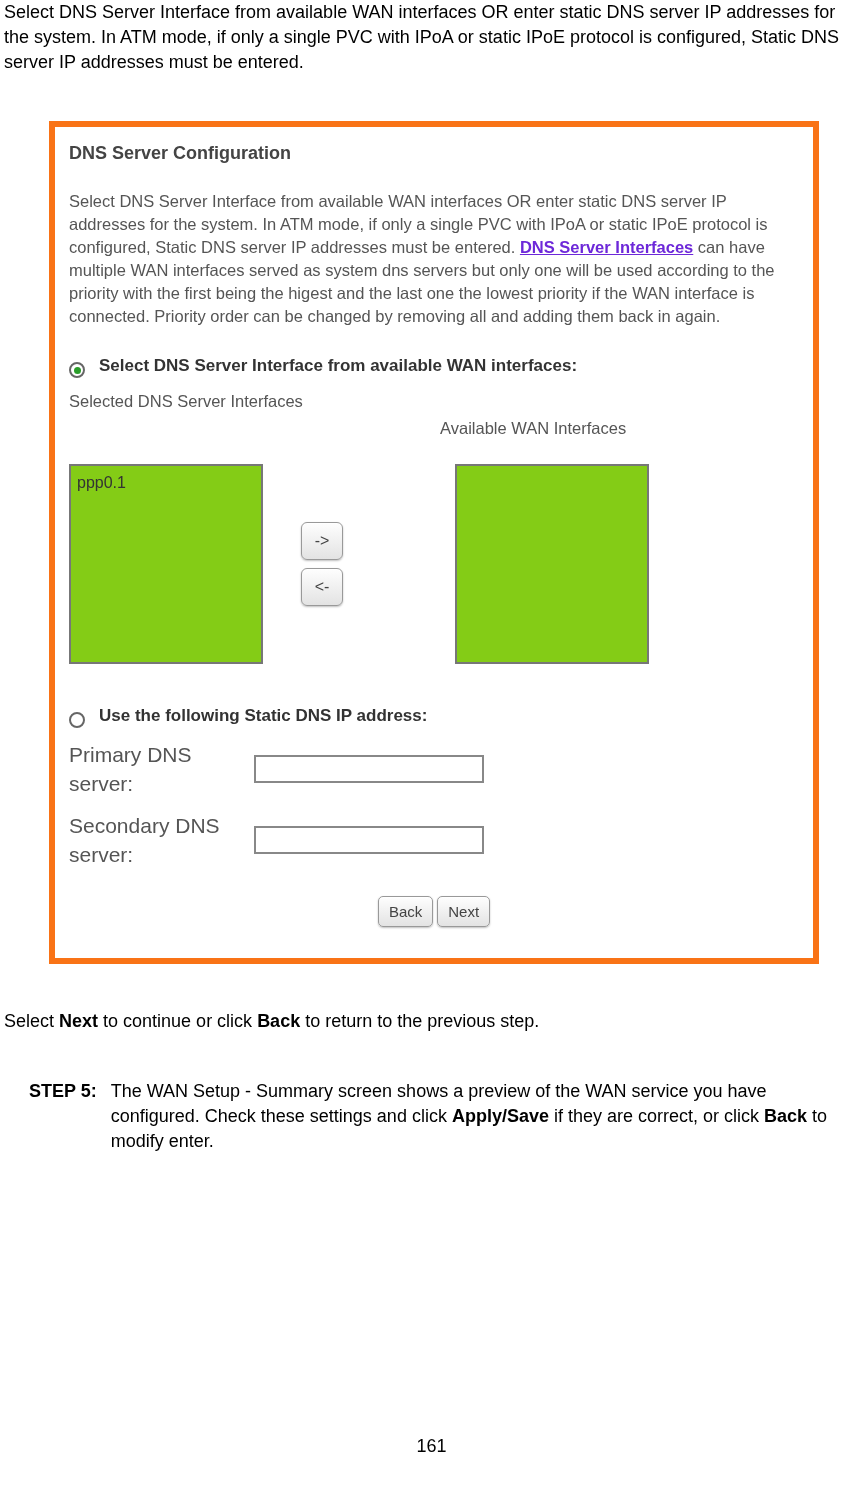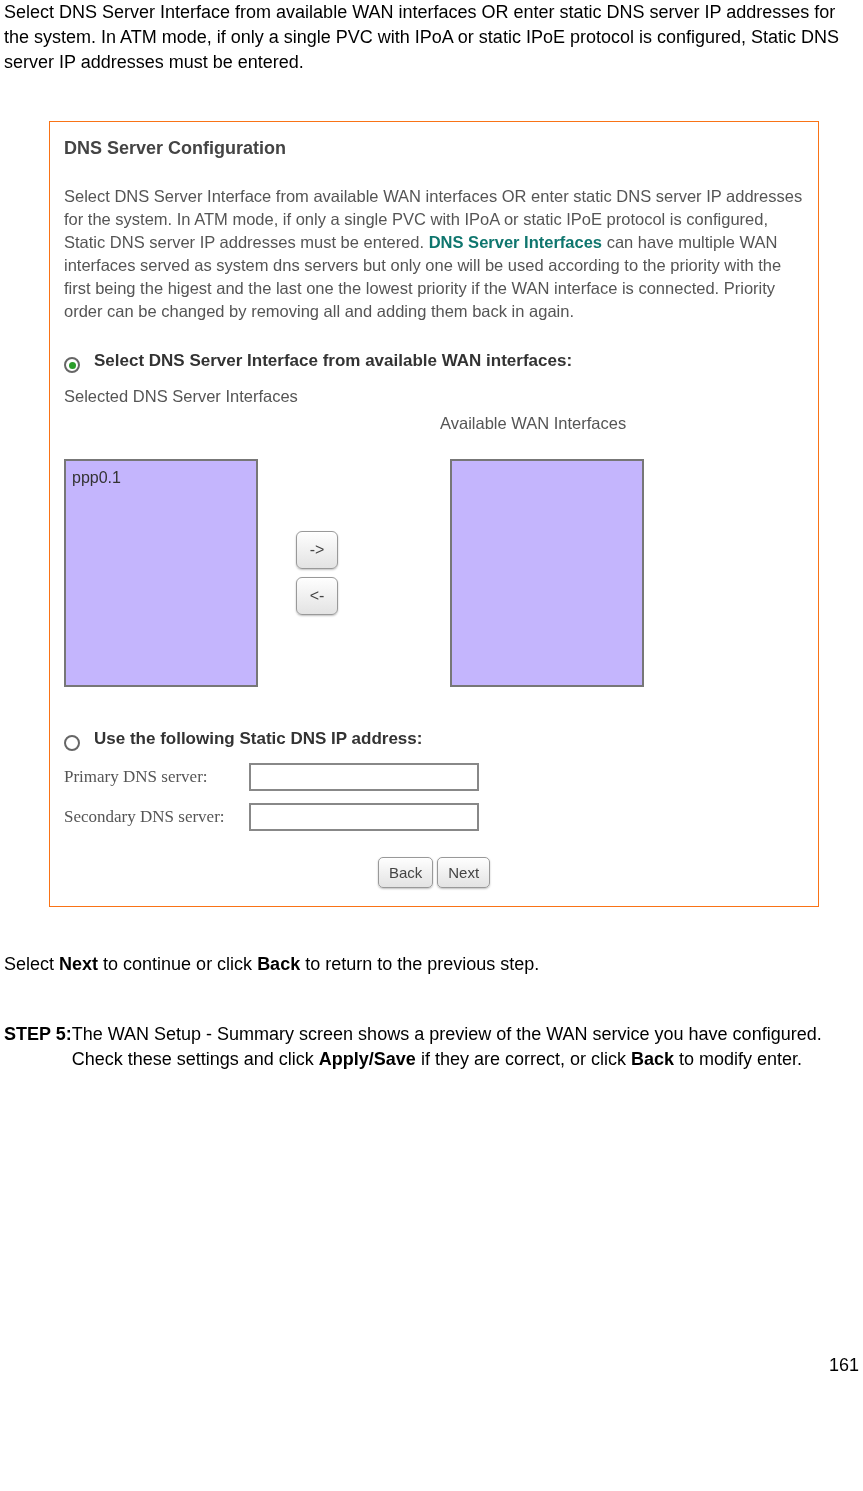--- a/index.html
+++ b/index.html
@@ -13,40 +13,41 @@
       color: #000;
       background: #fff;
       width: 863px;
       padding: 0 4px;
       line-height: 1.4;
     }
     .intro-text {
       margin-bottom: 45px;
     }
     .panel {
-      border: 1px solid #f97316;
+      border: 6px solid #f97316;
       margin: 0 40px 45px 45px;
-      padding: 14px 14px 12px 14px;
+      padding: 14px 14px 25px 14px;
       font-family: "Lucida Sans Unicode", "Lucida Grande", Arial, sans-serif;
       color: #555;
       font-size: 16.5px;
       line-height: 1.4;
     }
     .panel-title {
       font-weight: bold;
       color: #444;
       font-size: 18px;
       margin-bottom: 24px;
     }
     .panel-desc {
       margin-bottom: 26px;
     }
     .panel-desc .bold {
       font-weight: bold;
-      color: #0f766e;
+      color: #6d28d9;
+      text-decoration: underline;
     }
     .radio-row {
       display: flex;
       align-items: flex-end;
       gap: 14px;
       margin-bottom: 12px;
     }
     .radio-outer {
       width: 16px;
       height: 16px;
@@ -81,23 +82,23 @@
       padding-left: 6px;
       margin-top: 27px;
     }
     .shuttle {
       display: flex;
       align-items: center;
       margin-bottom: 40px;
     }
     .listbox {
       width: 194px;
-      height: 228px;
+      height: 200px;
       border: 2px solid #777;
-      background: #c4b5fd;
+      background: #84cc16;
       font-size: 16px;
       color: #333;
       padding: 4px 6px;
     }
     .listbox-item {
       padding: 2px 0;
     }
     .shuttle-spacer-left {
       width: 38px;
     }
@@ -124,23 +125,22 @@
     .shuttle-spacer-mid {
       width: 112px;
     }
     .static-row {
       display: flex;
       align-items: center;
       margin-bottom: 12px;
     }
     .static-label {
       width: 185px;
-      font-size: 17px;
+      font-size: 21px;
       color: #555;
-      font-family: Liberation Serif, serif;
     }
     .static-input {
       width: 230px;
       height: 28px;
       border: 2px solid #888;
       background: #fff;
     }
     .panel-buttons {
       display: flex;
       justify-content: center;
@@ -161,35 +161,36 @@
     }
     .click-next {
       margin-bottom: 45px;
     }
     .click-next .b {
       font-weight: bold;
     }
     .step-row {
       display: flex;
       align-items: flex-start;
-      gap: 0;
+      gap: 14px;
+      margin-left: 25px;
     }
     .step-label {
       font-weight: bold;
       white-space: nowrap;
     }
     .step-text {
       flex: 1;
     }
     .step-text .b {
       font-weight: bold;
       text-align: center;
     }
     .page-number {
-      text-align: right;
+      text-align: center;
       margin-top: 280px;
       font-size: 18px;
     }
   </style>
 </head>
 <body>
 
 <p class="intro-text">Select DNS Server Interface from available WAN interfaces OR enter static DNS server IP addresses for the system. In ATM mode, if only a single PVC with IPoA or static IPoE protocol is configured, Static DNS server IP addresses must be entered.</p>
 
 <div class="panel">

